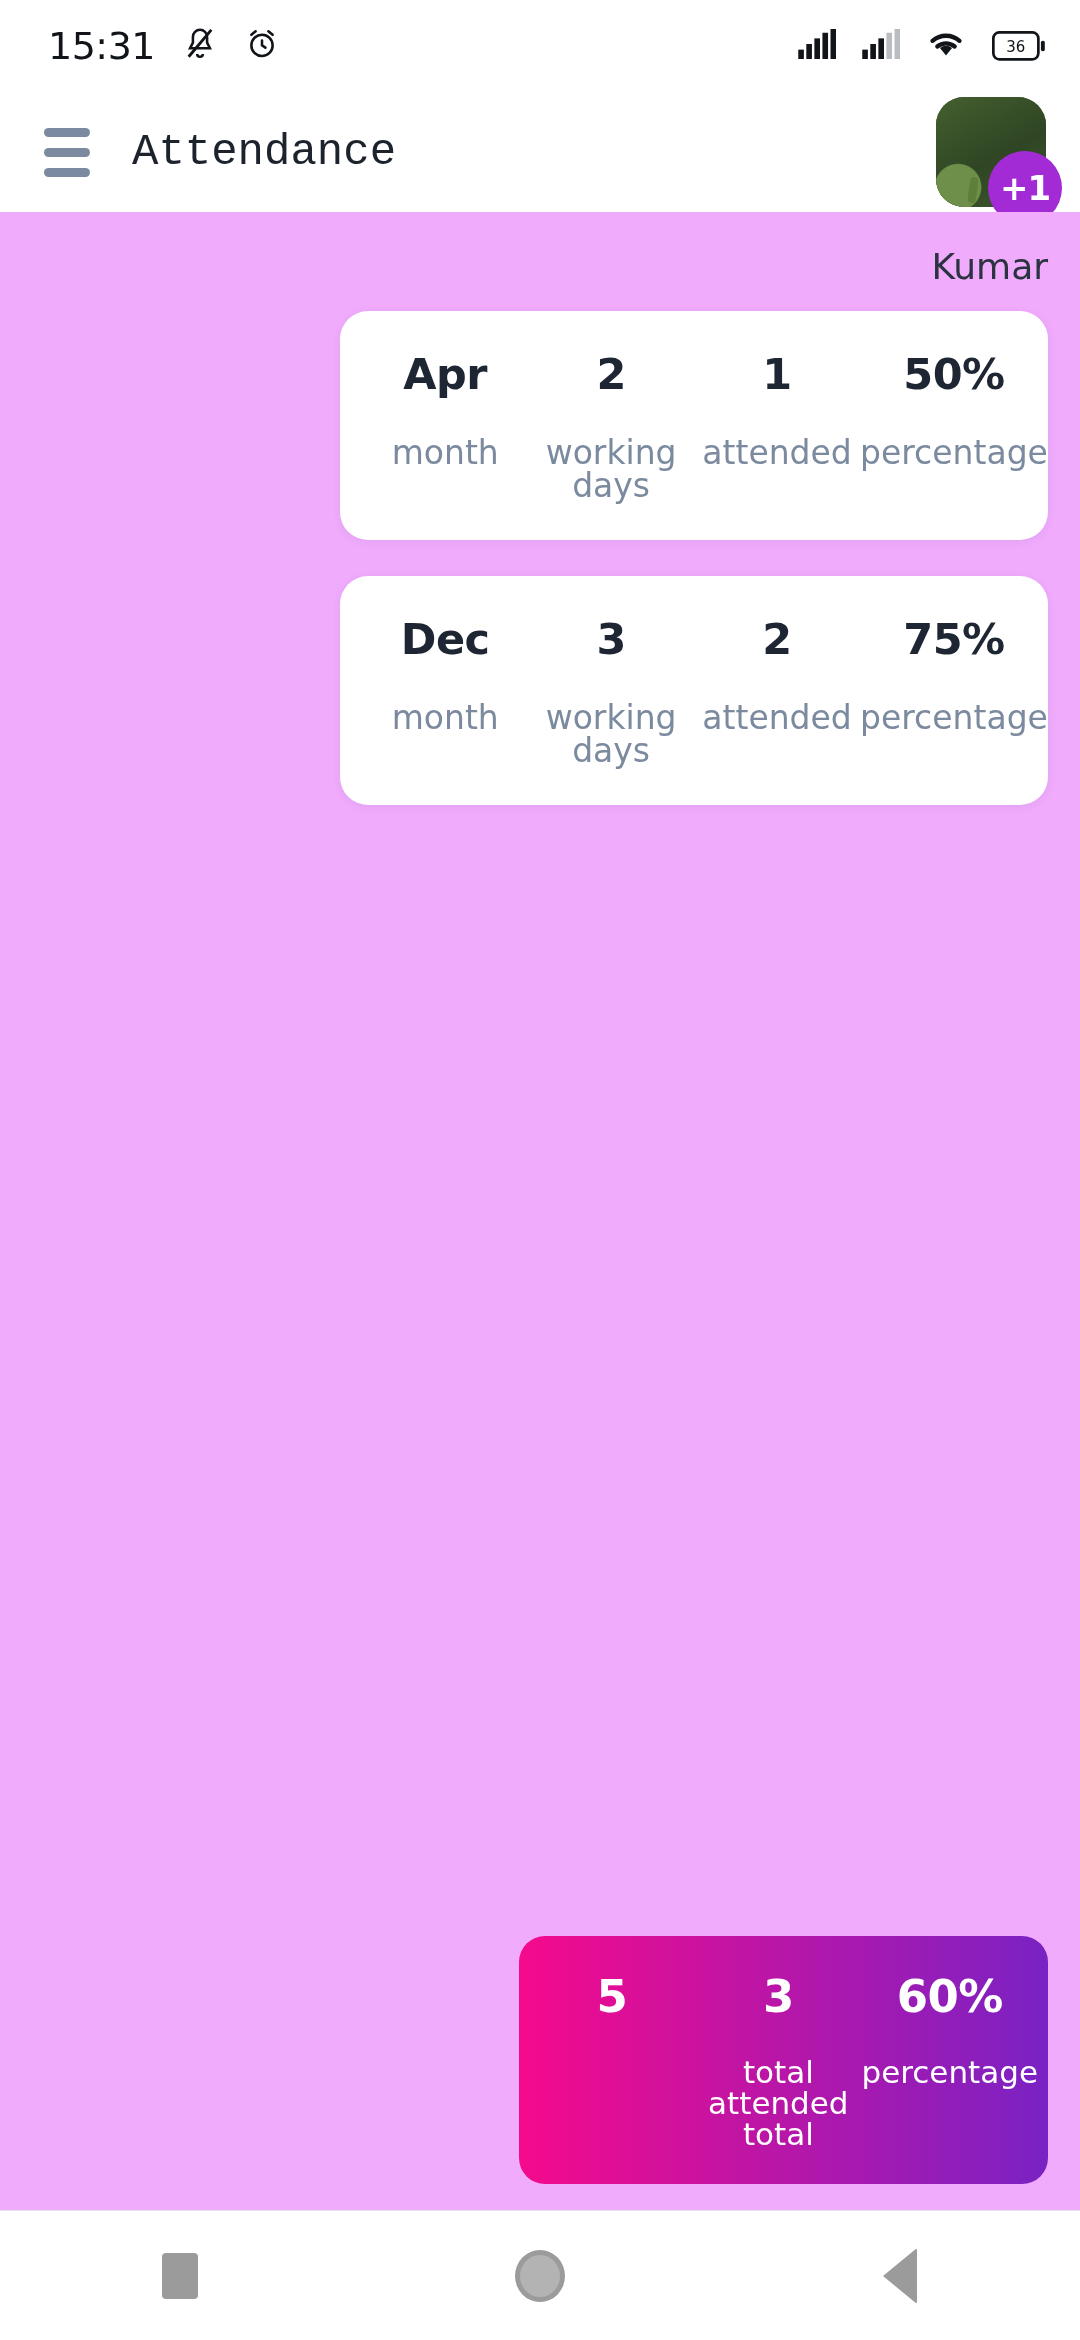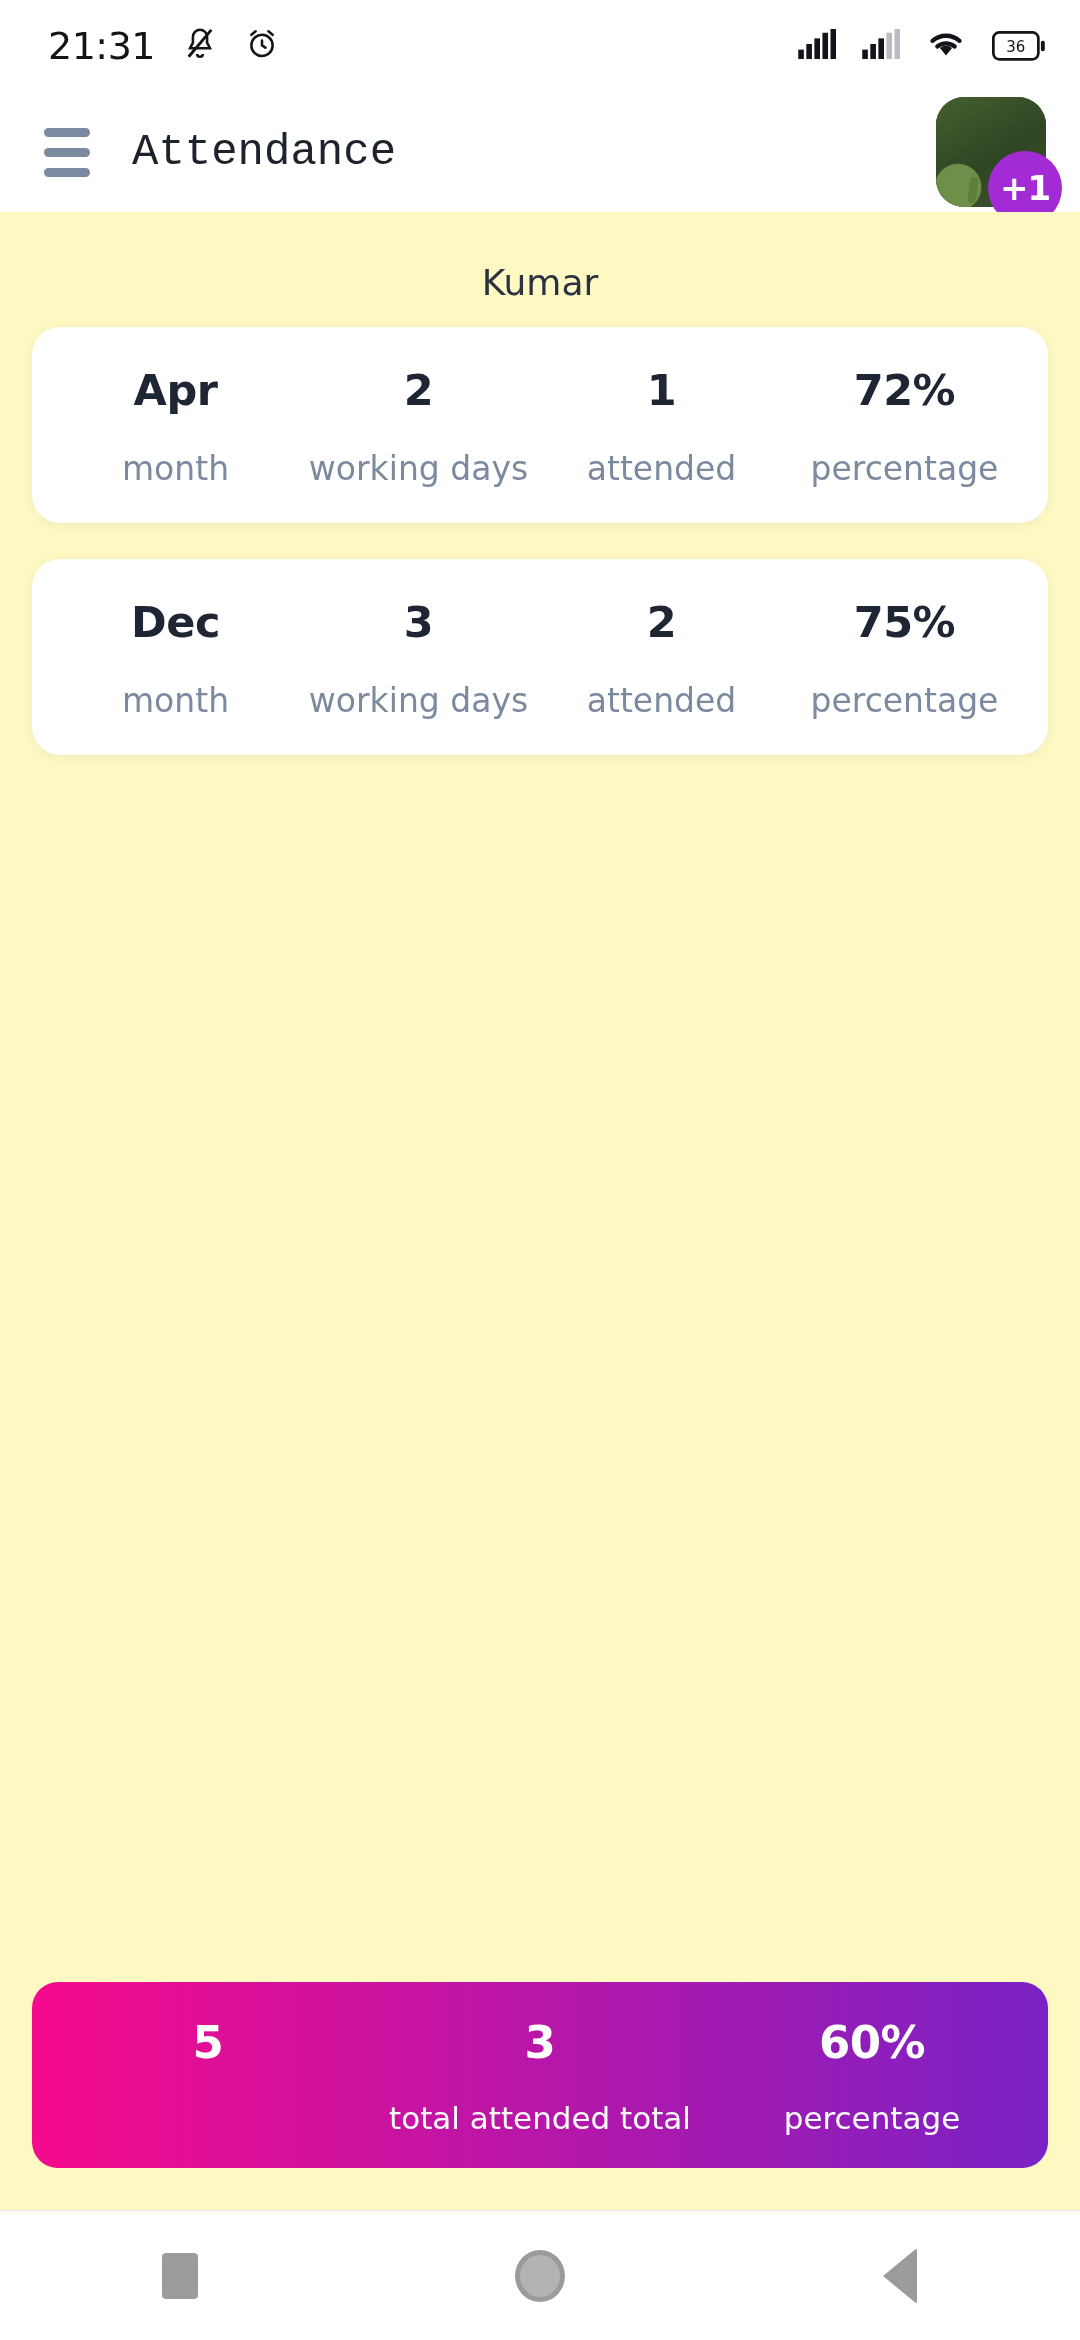--- a/index.html
+++ b/index.html
@@ -59,21 +59,21 @@
   .avatar .stem { position:absolute; left:30%; bottom:4px; width:8px; height:26px; background:#5c7f3a; border-radius:4px; transform:rotate(8deg); }
   .badge {
     position:absolute; right:-16px; bottom:-18px;
     width:74px; height:74px; border-radius:50%;
     background:#a32bd6; color:#fff;
     display:flex; align-items:center; justify-content:center;
     font-size:34px; font-weight:bold; letter-spacing:-1px;
   }
 
   
-  .content { flex:1; background:#fef9c3; display:flex; flex-direction:column; padding:16px 32px; position:relative; }
+  .content { flex:1; background:#f0abfc; display:flex; flex-direction:column; padding:0 32px; position:relative;align-items:flex-end; }
   .person-name { text-align:center; font-size:36px; color:#2b3340; margin:34px 0 24px; }
 
   .card {
     background:#ffffff; border-radius:28px;
     box-shadow:0 2px 10px rgba(40,60,90,0.07);
     padding:42px 22px 38px;
     margin-bottom:36px;
   }
   .row { display:flex; }
   .cell { flex:1; text-align:center; }
@@ -118,21 +118,21 @@
     border-radius:3px;
   }
 </style>
 </head>
 <body>
 
 <div class="phone">
 
   <div class="statusbar">
     <div class="sb-left">
-      <span class="sb-time">21:31</span>
+      <span class="sb-time">15:31</span>
       <span class="ico">
         <svg width="34" height="38" viewBox="0 0 24 24">
             <path d="M12 2a5 5 0 0 0-5 5v4l-2 4h14l-2-4V7a5 5 0 0 0-5-5z" fill="none" stroke="#111418" stroke-width="1.8"></path>
             <path d="M10 19a2 2 0 0 0 4 0" fill="none" stroke="#111418" stroke-width="1.8"></path>
             <line x1="4" y1="21" x2="20" y2="2" stroke="#111418" stroke-width="2"></line>
           </svg>
       </span>
       <span class="ico">
         <svg width="34" height="38" viewBox="0 0 24 24">
             <circle cx="12" cy="13" r="7.5" fill="none" stroke="#111418" stroke-width="1.8"></circle>
@@ -207,21 +207,21 @@
         </div>
         <div class="cell col-days">
           <div class="value">2</div>
           <div class="label">working days</div>
         </div>
         <div class="cell col-att">
           <div class="value">1</div>
           <div class="label">attended</div>
         </div>
         <div class="cell col-pct">
-          <div class="value">72%</div>
+          <div class="value">50%</div>
           <div class="label">percentage</div>
         </div>
       </div>
     </div>
 
     <div class="card">
       <div class="row">
         <div class="cell col-month">
           <div class="value">Dec</div>
           <div class="label">month</div>

